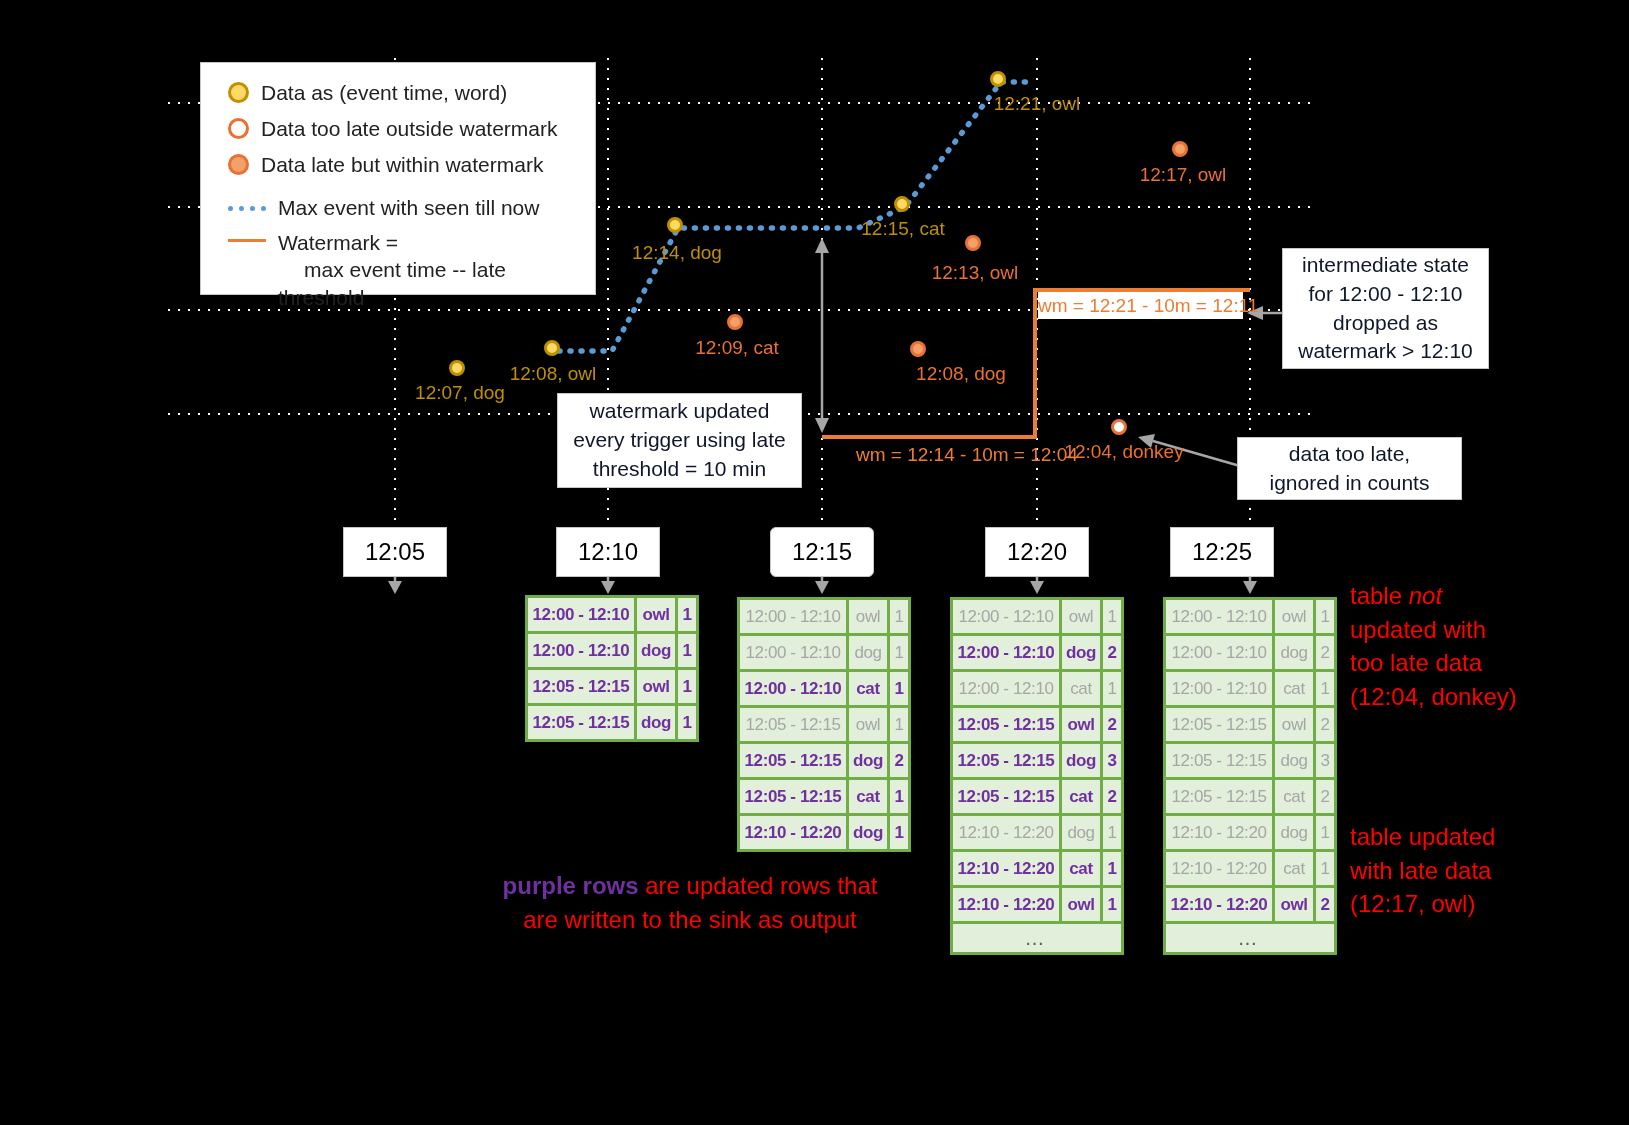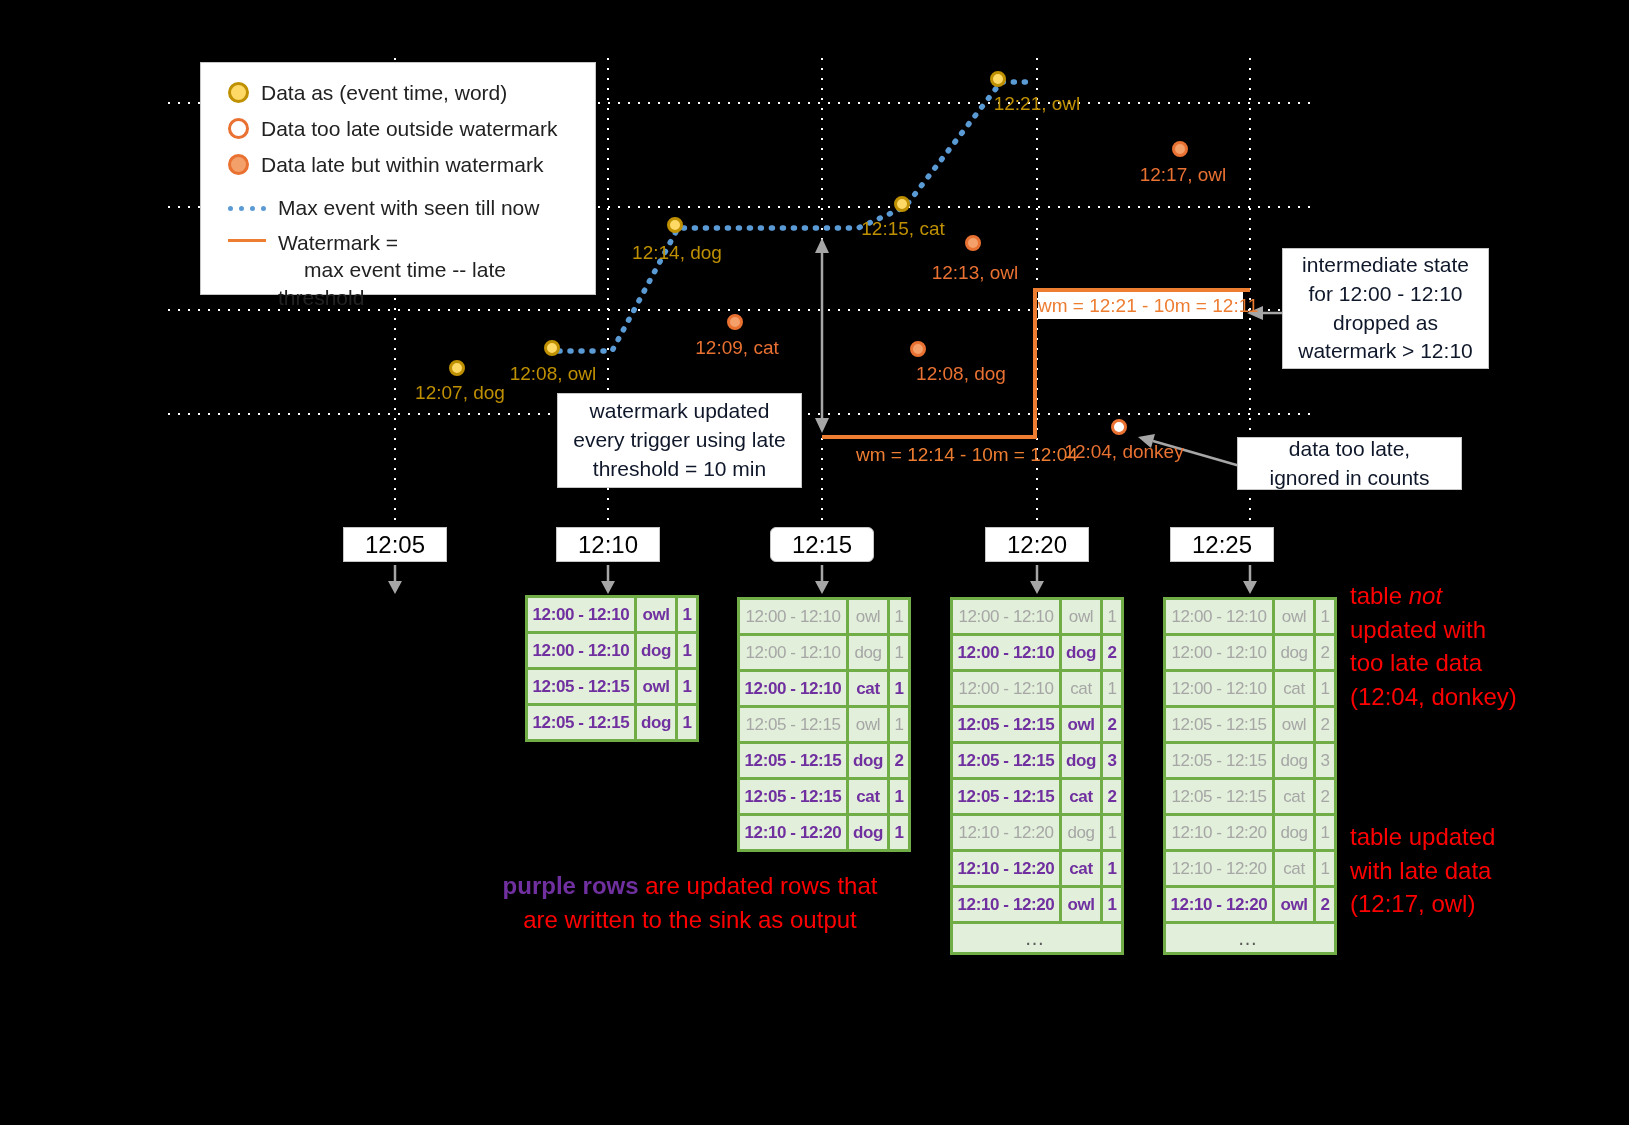--- a/index.html
+++ b/index.html
@@ -31,25 +31,25 @@
   .indent { padding-left:26px; }
 
   
   .callout {
     position:absolute; background:#fff; border:1px solid #c6c6c6; color:#0f172a;
     font-size:21px; text-align:center; display:flex; flex-direction:column;
     justify-content:center; line-height:1.38;
   }
   #wm-callout      { left:557px;  top:393px; width:245px; height:95px; }
   #state-callout   { left:1282px; top:248px; width:207px; height:121px; }
-  #toolate-callout { left:1237px; top:437px; width:225px; height:53px; }
+  #toolate-callout { left:1237px; top:437px; width:225px; height:63px; }
 
   
   .timebox {
-    position:absolute; width:104px; height:35px; background:#fff;
+    position:absolute; width:104px; height:50px; background:#fff;
     border:1px solid #c6c6c6; color:#000; font-size:24px;
     display:flex; align-items:center; justify-content:center;
   }
 
   
   .point { position:absolute; width:16px; height:16px; border-radius:50%; }
   .point.ontime  { background:#ffd966; border:3px solid #bf9000; }
   .point.late    { background:#f4a06a; border:3px solid #e97132; }
   .point.toolate { background:#fff;    border:3px solid #e97132; }
   .pointlabel {

